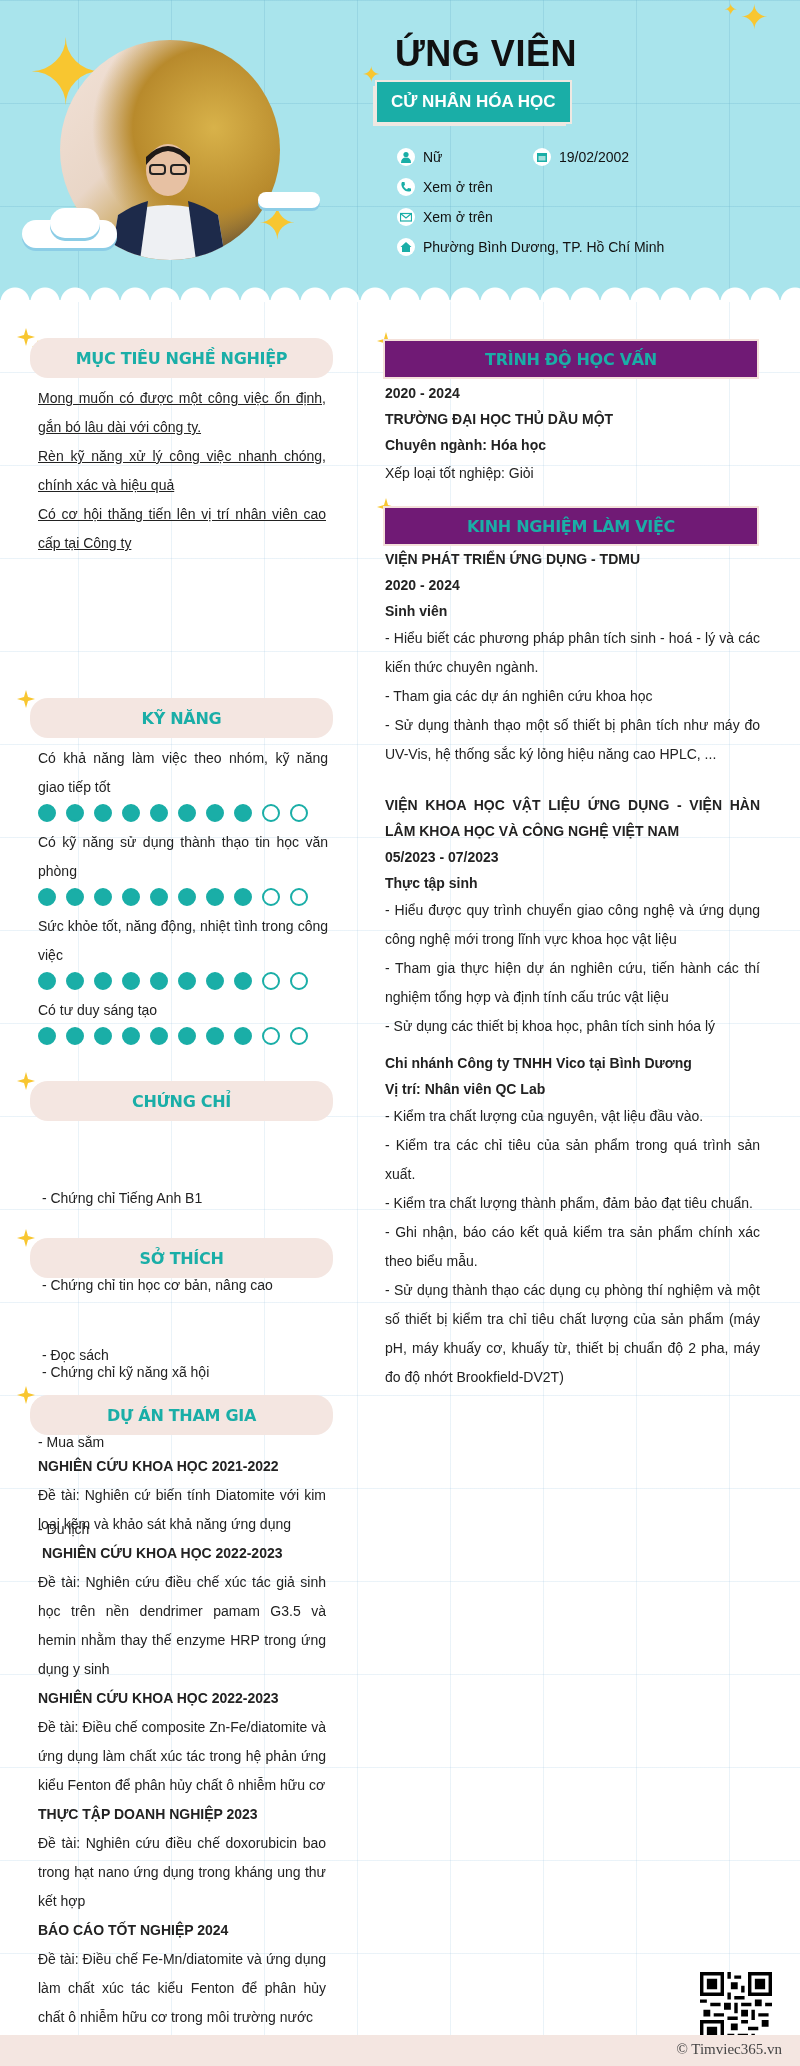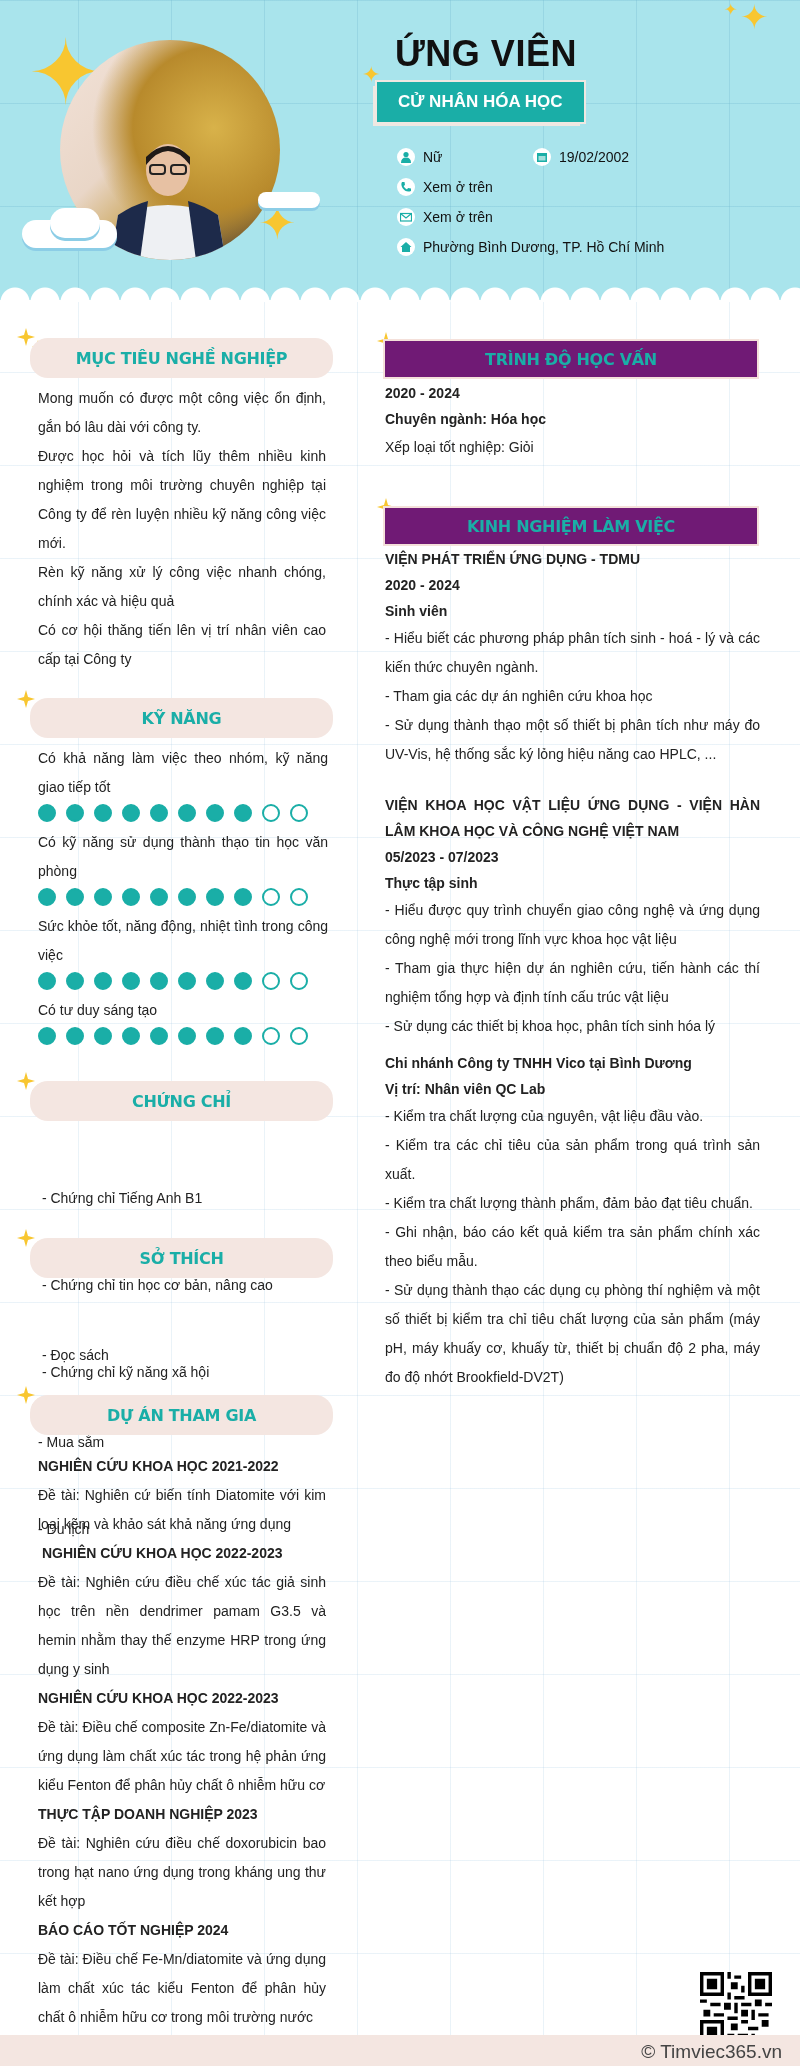--- a/index.html
+++ b/index.html
@@ -17,37 +17,37 @@
   .scallop{position:absolute;left:0;top:280px;width:800px;height:22px;
     background:radial-gradient(circle at 15px 22px,#fff 14px,transparent 15px);
     background-size:30px 22px;background-repeat:repeat-x;}
   .photo{position:absolute;left:60px;top:40px;width:220px;height:220px;border-radius:50%;overflow:hidden;
     background:radial-gradient(circle at 70% 40%,#d8b24a 0,#b88a2c 40%,transparent 60%),
                linear-gradient(135deg,#f2e2d8 0%,#e9d6c7 40%,#caa65a 60%,#3a2a1e 100%);}
   .photo .person{position:absolute;left:48px;top:95px;width:120px;height:140px;}
   .star{position:absolute;color:#f8c630;line-height:1;}
   .cloud{position:absolute;background:#fff;border-radius:30px;box-shadow:0 3px 0 #8ccde6;}
   .name{position:absolute;left:395px;top:33px;font-size:36px;font-weight:bold;color:#111;letter-spacing:.5px;}
-  .title-badge{position:absolute;left:377px;top:82px;height:40px;padding:0 21px;background:#1aaea7;
+  .title-badge{position:absolute;left:377px;top:82px;height:40px;padding:0 14px;background:#1aaea7;
     color:#fff;font-weight:bold;font-size:17px;line-height:40px;box-shadow:-4px 4px 0 #efe8e2,0 0 0 2px #efe8e2;}
   .info{position:absolute;font-size:14px;color:#111;display:flex;align-items:center;gap:8px;}
   .ic{width:18px;height:18px;border-radius:50%;background:#fff;display:inline-flex;align-items:center;justify-content:center;}
   .ic svg{width:12px;height:12px;}
   .sec-head{position:absolute;height:40px;display:flex;align-items:center;justify-content:center;
     color:#1aaea7;font-weight:900;font-size:16px;letter-spacing:-.3px;font-family:"DejaVu Sans",sans-serif;}
   .sec-head.fill{background:#f4e6e1;border-radius:18px;}
   .sec-head.outline{border:2px solid #f4e0da;background:#701a75;}
   .sparkle{position:absolute;width:34px;height:34px;}
   .txt{position:absolute;font-size:14px;line-height:29px;color:#222;text-align:justify;}
   .bold{font-weight:bold;}
   .dots{display:flex;gap:10px;margin:2px 0 6px 0;}
   .dot{width:18px;height:18px;border-radius:50%;background:#1aaea7;border:2px solid #1aaea7;}
   .dot.empty{background:#fff;}
   .footer{position:absolute;left:0;top:2035px;width:800px;height:31px;background:#f4e6e1;}
-  .copy{position:absolute;right:18px;top:6px;font-family:Liberation Sans, sans-serif;font-size:19px;color:#444;}
+  .copy{position:absolute;right:18px;top:6px;font-family:Liberation Serif, serif;font-size:15px;color:#444;}
   .qr{position:absolute;left:700px;top:1972px;width:72px;height:72px;background:#fff;}
 </style>
 </head>
 <body>
 
 <div class="grid-bg"></div>
 
 <div class="header">
   <div class="hgrid"></div>
   <div class="scallop"></div>
@@ -119,23 +119,22 @@
         </svg>
       </span>
     <span>Phường Bình Dương, TP. Hồ Chí Minh</span>
   </div>
 </div>
 
 <svg class="sparkle" style="left:16px;top:326px;" viewBox="0 0 34 34">
     <path d="M10 2 L12 9 L19 11 L12 13 L10 20 L8 13 L1 11 L8 9Z M22 14 L23.5 19 L28 20.5 L23.5 22 L22 27 L20.5 22 L16 20.5 L20.5 19Z" fill="#f8c630"></path>
   </svg>
 <div class="sec-head fill" style="left:30px;top:338px;width:303px;">MỤC TIÊU NGHỀ NGHIỆP</div>
-<div class="txt" style="left:38px;top:384px;width:288px;">
+<div class="txt" style="left:38px;top:384px;width:288px;text-decoration:underline;">
   <div>Mong muốn có được một công việc ổn định, gắn bó lâu dài với công ty.</div>
-  <div>Được học hỏi và tích lũy thêm nhiều kinh nghiệm trong môi trường chuyên nghiệp tại Công ty để rèn luyện nhiều kỹ năng công việc mới.</div>
   <div>Rèn kỹ năng xử lý công việc nhanh chóng, chính xác và hiệu quả</div>
   <div>Có cơ hội thăng tiến lên vị trí nhân viên cao cấp tại Công ty</div>
 </div>
 
 <svg class="sparkle" style="left:16px;top:688px;" viewBox="0 0 34 34">
     <path d="M10 2 L12 9 L19 11 L12 13 L10 20 L8 13 L1 11 L8 9Z M22 14 L23.5 19 L28 20.5 L23.5 22 L22 27 L20.5 22 L16 20.5 L20.5 19Z" fill="#f8c630"></path>
   </svg>
 <div class="sec-head fill" style="left:30px;top:698px;width:303px;">KỸ NĂNG</div>
 <div class="txt" style="left:38px;top:744px;width:290px;">
   <div>
@@ -236,20 +235,21 @@
   <div class="bold" style="white-space:pre;">BÁO CÁO TỐT NGHIỆP 2024</div>
   <div>Đề tài: Điều chế Fe-Mn/diatomite và ứng dụng làm chất xúc tác kiểu Fenton để phân hủy chất ô nhiễm hữu cơ trong môi trường nước</div>
 </div>
 
 <svg class="sparkle" style="left:376px;top:330px;" viewBox="0 0 34 34">
     <path d="M10 2 L12 9 L19 11 L12 13 L10 20 L8 13 L1 11 L8 9Z M22 14 L23.5 19 L28 20.5 L23.5 22 L22 27 L20.5 22 L16 20.5 L20.5 19Z" fill="#f8c630"></path>
   </svg>
 <div class="sec-head outline" style="left:383px;top:339px;width:376px;">TRÌNH ĐỘ HỌC VẤN</div>
 <div class="txt" style="left:385px;top:380px;width:375px;line-height:26px;">
   <div class="bold">2020 - 2024</div>
+  <div class="bold">TRƯỜNG ĐẠI HỌC THỦ DẦU MỘT</div>
   <div class="bold">Chuyên ngành: Hóa học</div>
   <div style="margin-top:2px;">Xếp loại tốt nghiệp: Giỏi</div>
 </div>
 
 <svg class="sparkle" style="left:376px;top:496px;" viewBox="0 0 34 34">
     <path d="M10 2 L12 9 L19 11 L12 13 L10 20 L8 13 L1 11 L8 9Z M22 14 L23.5 19 L28 20.5 L23.5 22 L22 27 L20.5 22 L16 20.5 L20.5 19Z" fill="#f8c630"></path>
   </svg>
 <div class="sec-head outline" style="left:383px;top:506px;width:376px;">KINH NGHIỆM LÀM VIỆC</div>
 
 <div class="txt" style="left:385px;top:546px;width:375px;">

